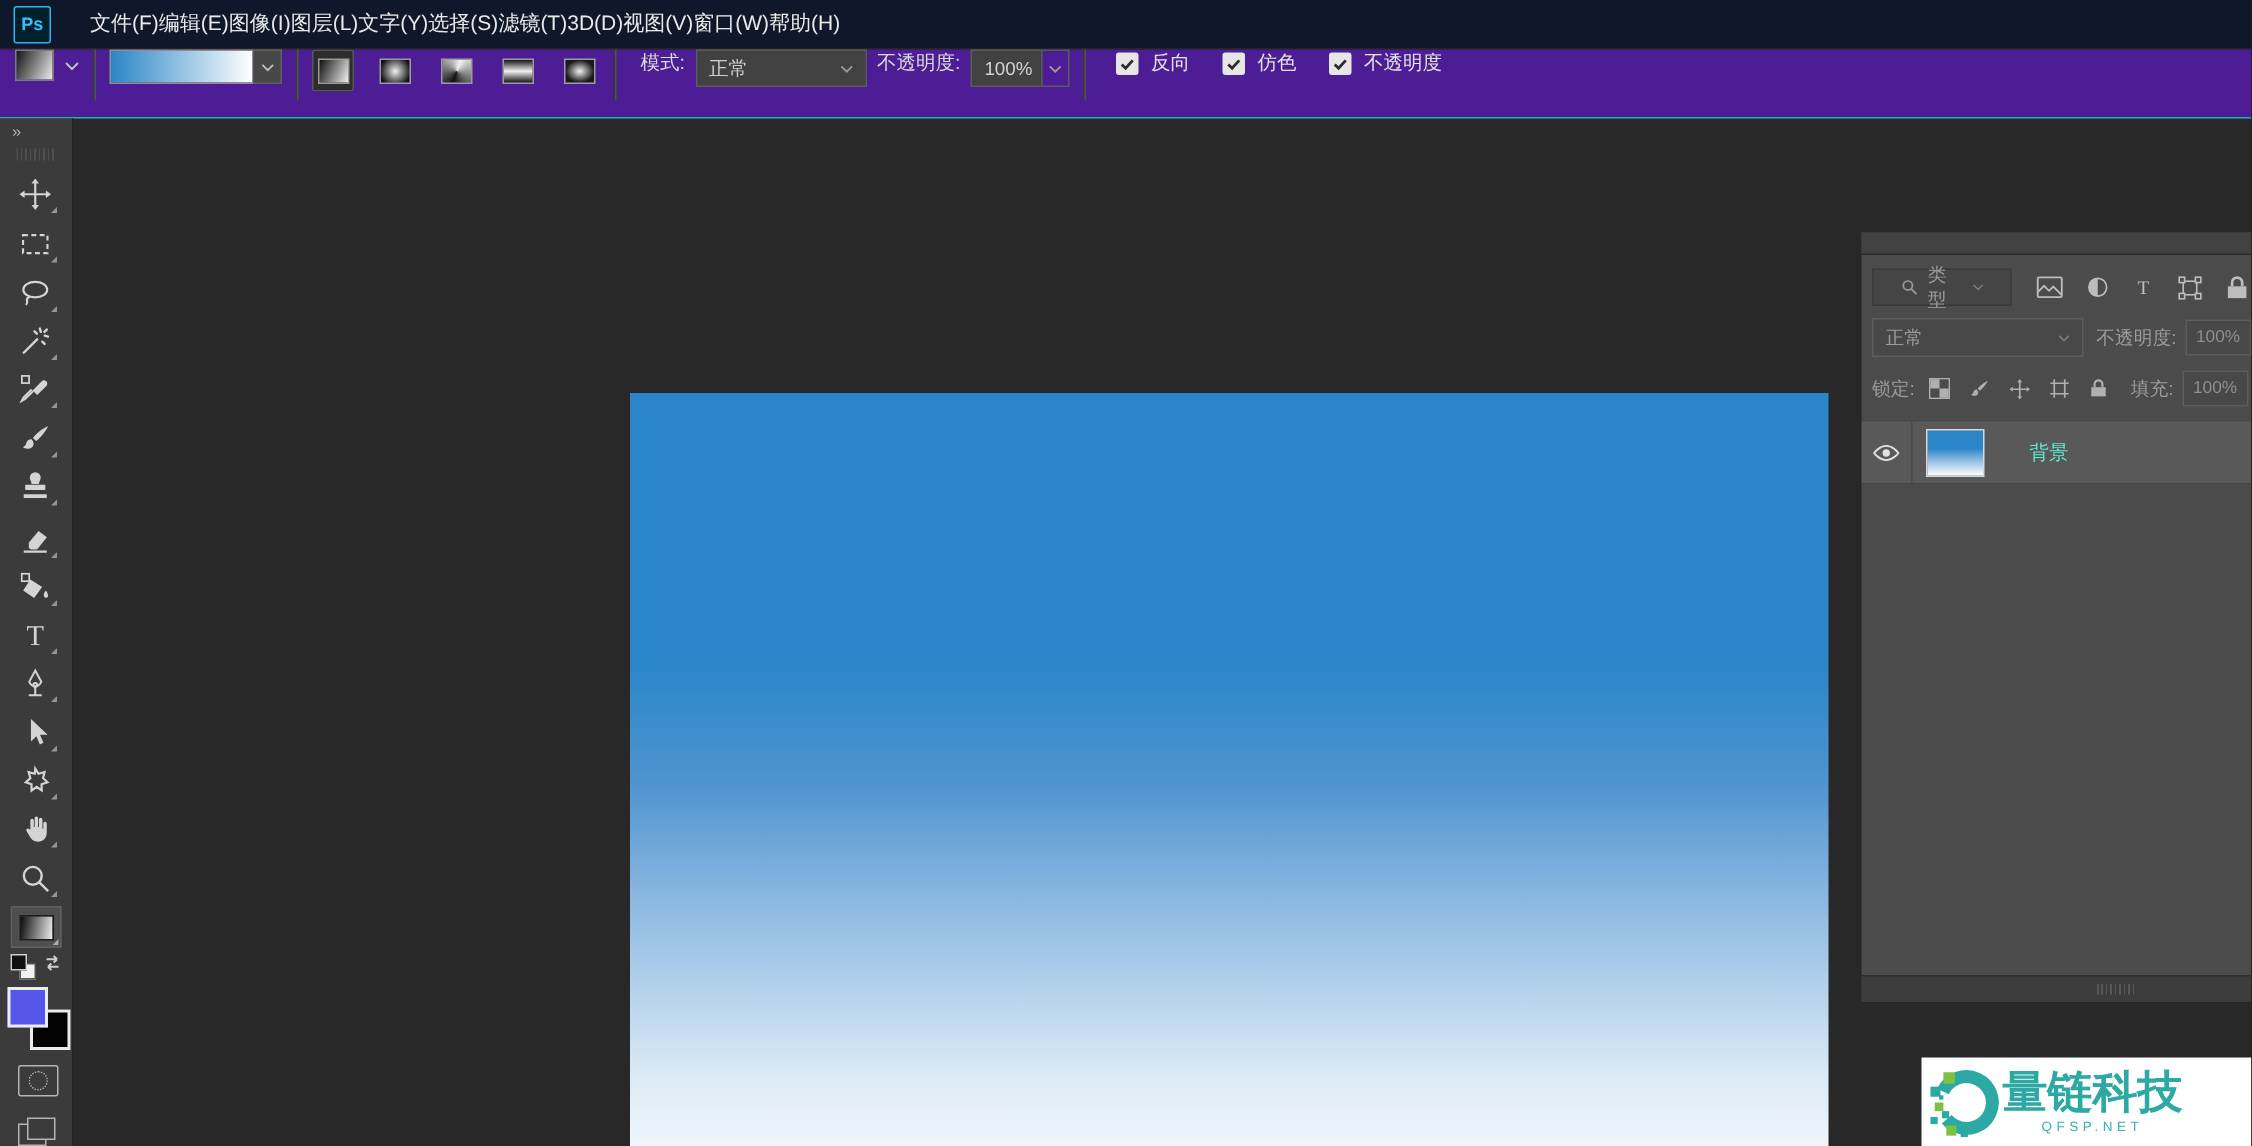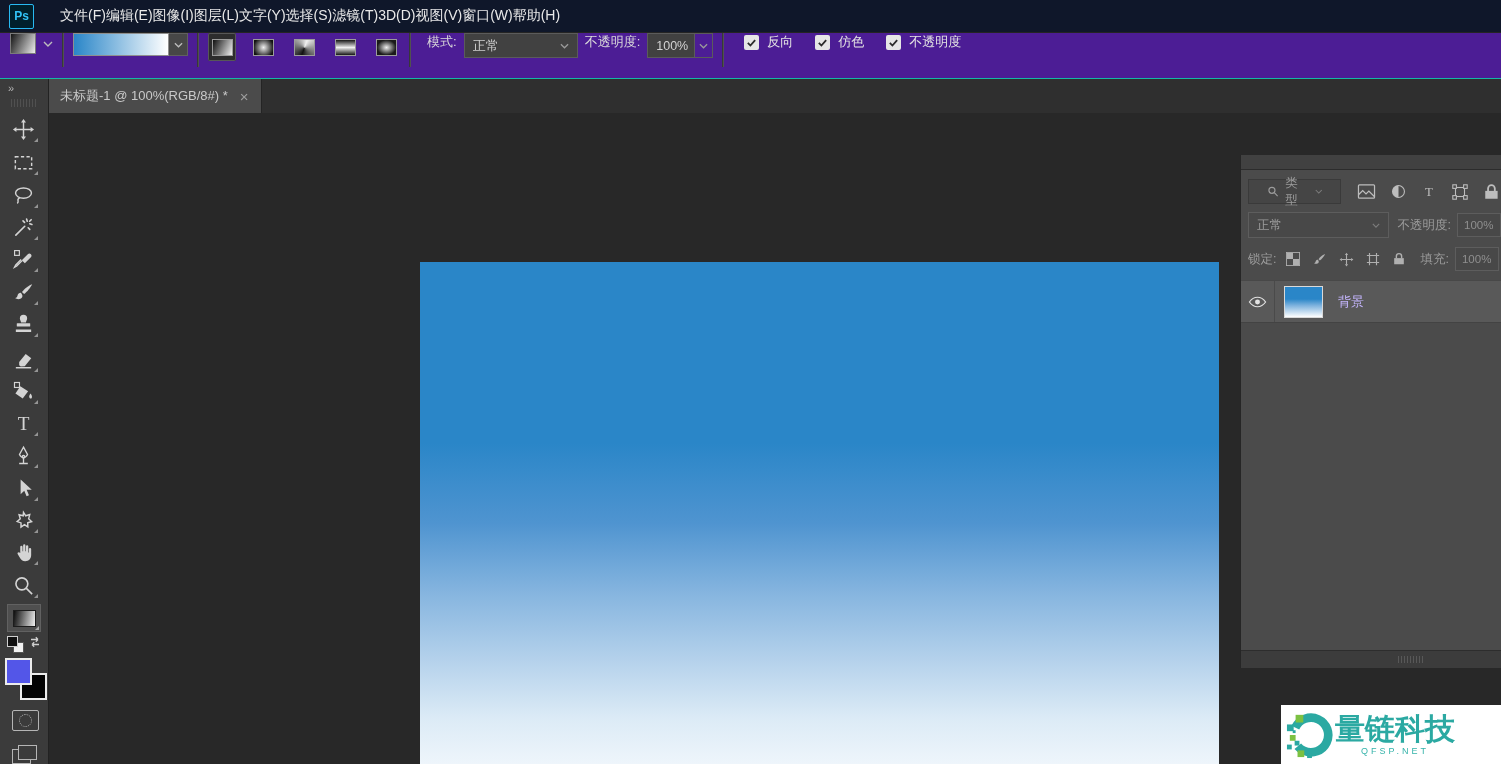--- a/index.html
+++ b/index.html
@@ -98,21 +98,21 @@
   .dim-label{color:#9c9c9c;font-size:12.5px;margin-left:9px;white-space:nowrap}
   .pct-box{width:44px;height:24px;background:#484848;border:1px solid #5d5d5d;color:#8f8f8f;font-size:11.5px;
            display:flex;align-items:center;padding-left:6px;margin-left:6px;box-sizing:border-box;flex:none}
   .lock-row{display:flex;align-items:center;margin:9px 0 0 7px}
   .lock-icons{display:flex;gap:12px;margin-left:10px;align-items:center}
   .layer-row{margin-top:9px;height:41px;background:#595959;display:flex;align-items:center;
              border-top:1px solid #484848;border-bottom:1px solid #434343}
   .eye-col{width:34px;height:100%;display:flex;align-items:center;justify-content:center;border-right:1px solid #4a4a4a;box-sizing:border-box}
   .layer-thumb{width:37px;height:30px;margin-left:9px;border:1px solid #d9d9d9;
                background:linear-gradient(180deg,#2a86c8 0%,#2a86c8 40%,#7fb3de 62%,#ffffff 100%)}
-  .layer-name{margin-left:15px;color:#c4b5fd;font-size:13px}
+  .layer-name{margin-left:30px;color:#5eead4;font-size:13px}
   .panel-bottombar{position:absolute;left:0;right:0;bottom:17px;height:25px;background:#454545;border-top:1px solid #323232;
                    display:flex;align-items:center;gap:15px;padding-left:95px;box-sizing:border-box}
   .fx{font-size:13px;font-style:italic;color:#8d8d8d;font-family:"Liberation Serif","DejaVu Serif",serif}
   .panel-resize{position:absolute;left:0;right:0;bottom:0;height:17px;background:#3c3c3c;border-top:1px solid #2d2d2d}
   .grip2{position:absolute;left:157px;top:5px;width:26px;height:7px;
          background:repeating-linear-gradient(90deg,#585858 0 1px,transparent 1px 3px)}
 
   
   .watermark{position:absolute;left:1281px;top:705px;width:220px;height:59px;background:#ffffff;
              display:flex;align-items:center;z-index:20}
@@ -212,26 +212,20 @@
     <div class="cb">
       <div class="cb-box">
           <svg width="11" height="11" viewBox="0 0 12 12">
             <path d="M2 6.5l2.8 2.8L10 3.5" stroke="#2b2b2b" stroke-width="2" fill="none"></path>
           </svg>
         </div>
       <span class="cb-label">不透明度</span>
     </div>
   </div>
 
-  <div class="tabbar">
-    <div class="doc-tab">
-      <span>未标题-1 @ 100%(RGB/8#) *</span>
-      <span class="tab-close">×</span>
-    </div>
-  </div>
 
   <aside class="toolbar">
     <div class="collapse">»</div>
     <div class="tgrip"></div>
 
     <div class="tool" style="top:39px">
       <svg viewBox="0 0 24 24">
           <path d="M12 4v16M4 12h16" stroke="#d4d4d4" stroke-width="1.5" fill="none"></path>
           <path fill="#d4d4d4" d="M12 1l2.6 3.6H9.4zM12 23l2.6-3.6H9.4zM1 12l3.6-2.6v5.2zM23 12l-3.6-2.6v5.2z"></path>
         </svg>

